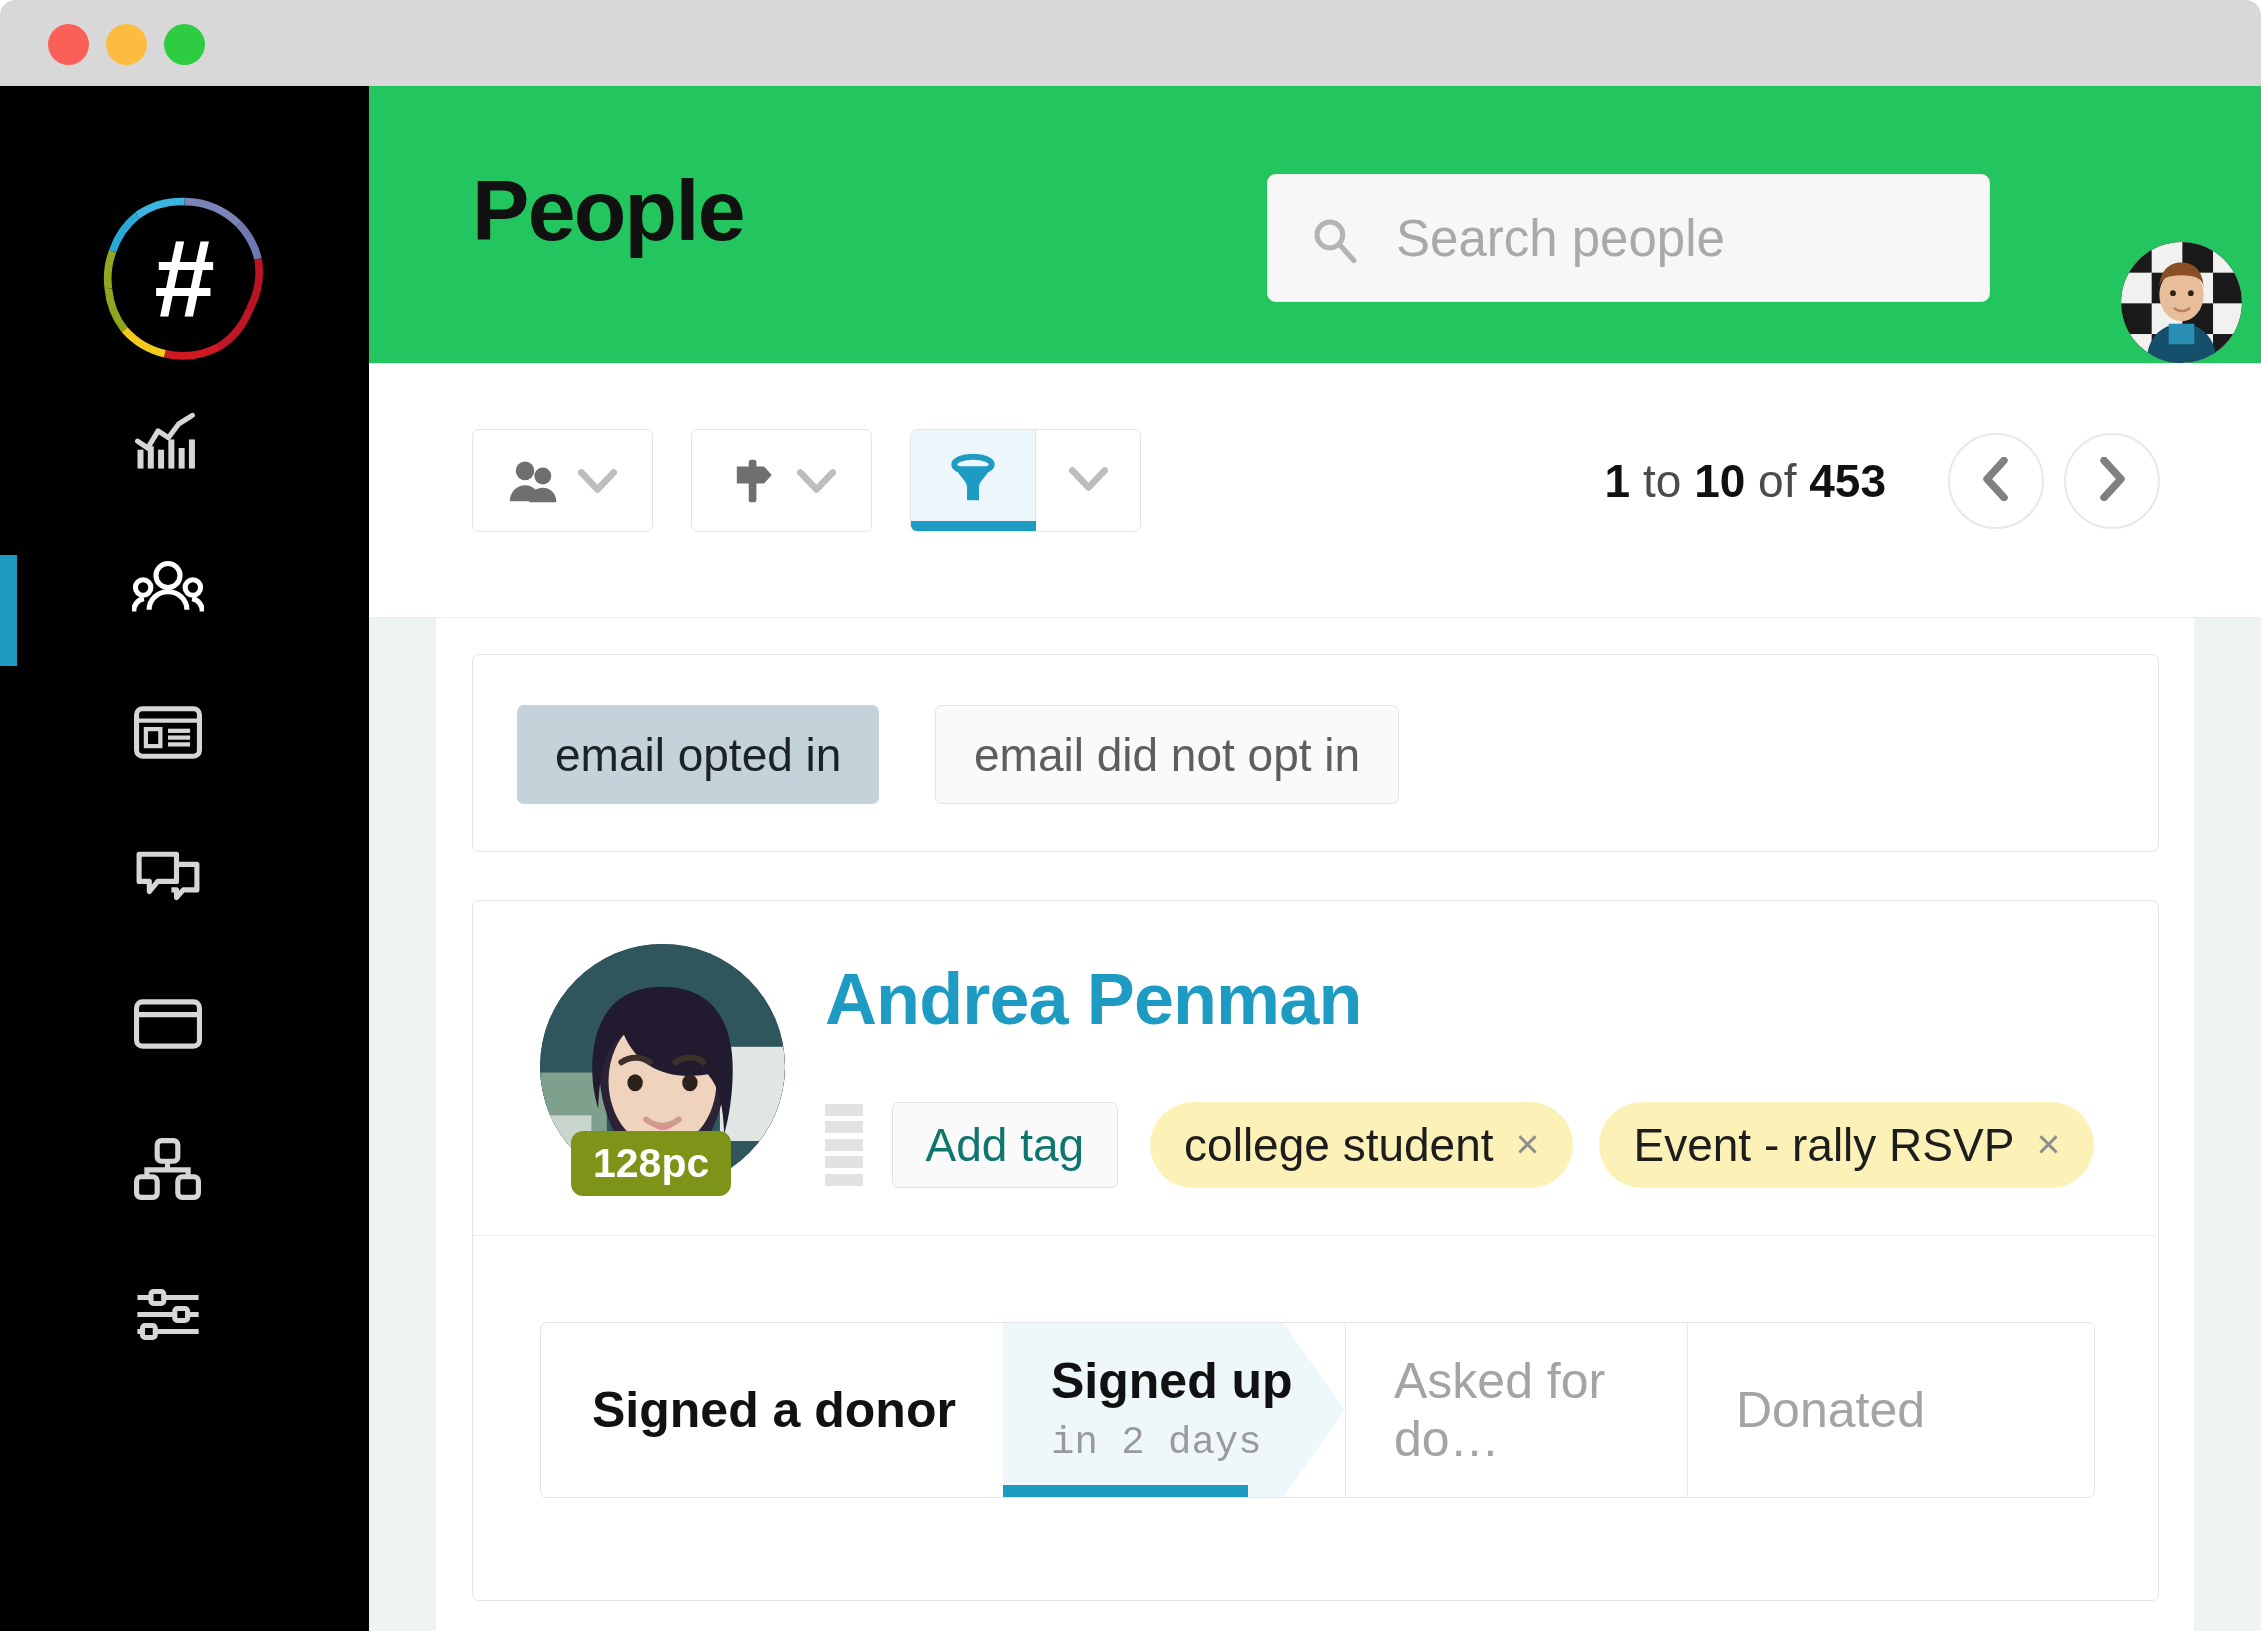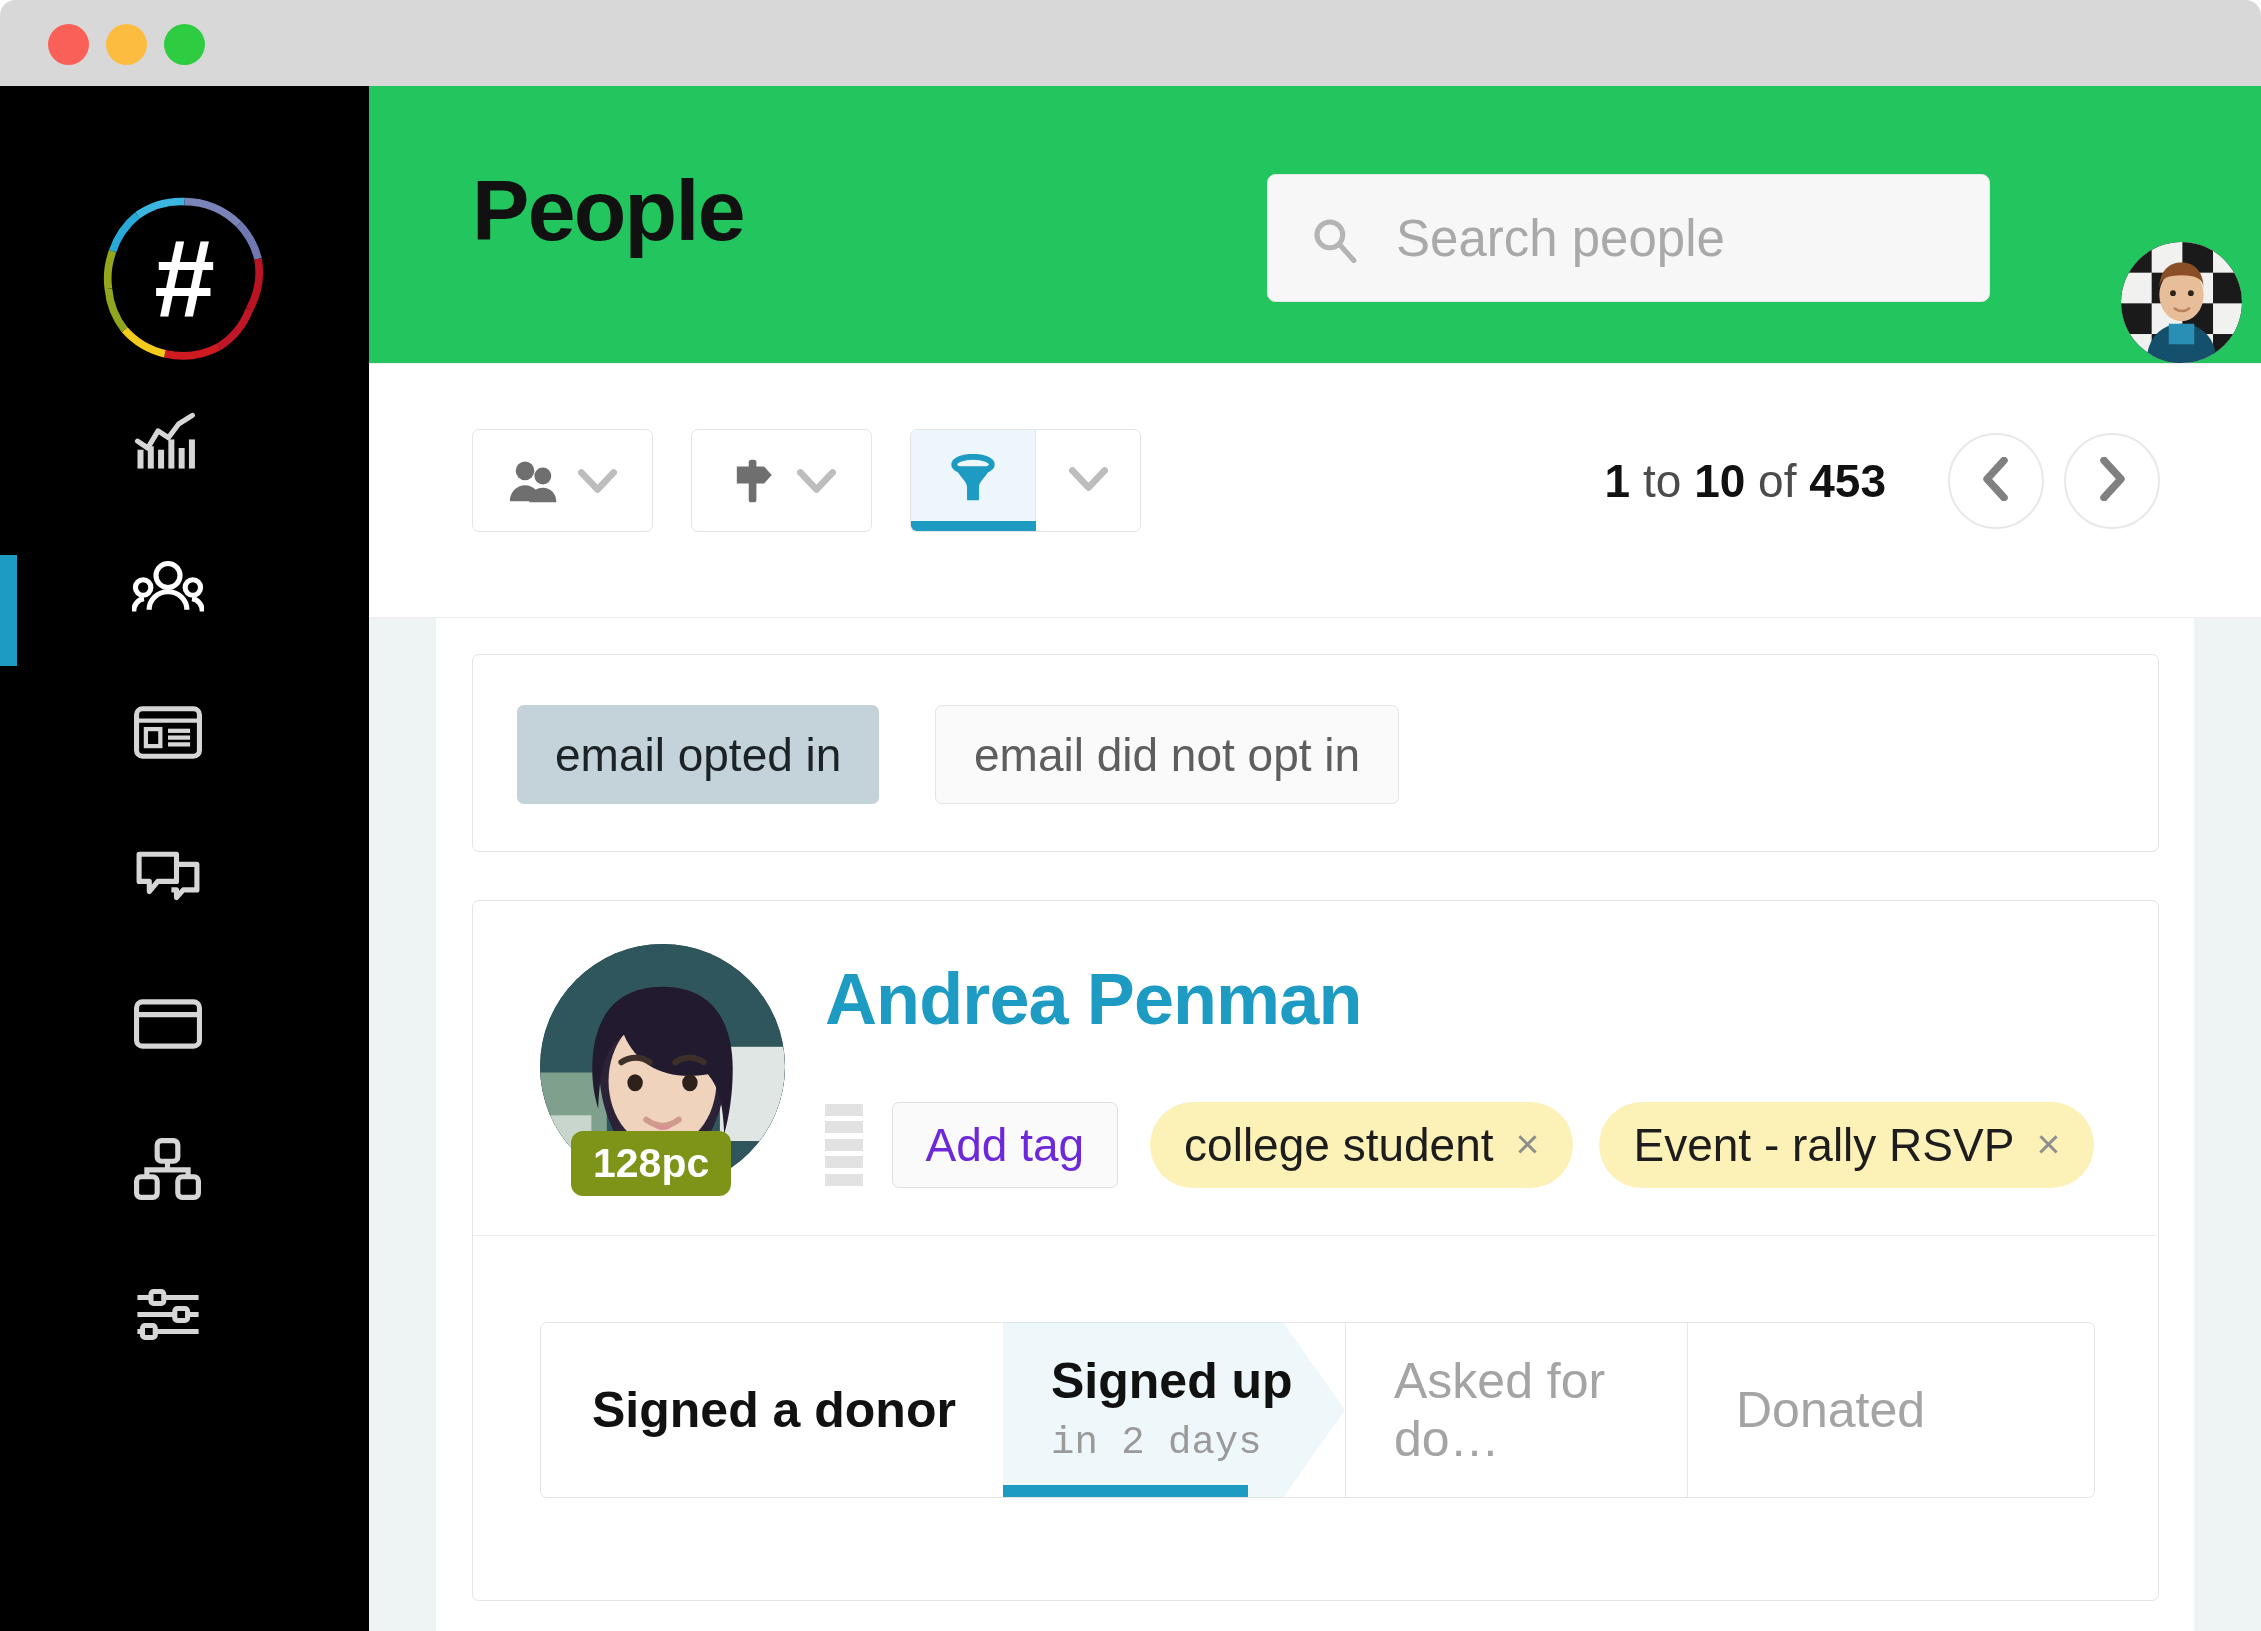--- a/index.html
+++ b/index.html
@@ -313,21 +313,21 @@
     width: 38px; height: 12px;
     background: #e2e2e2;
   }
   #add-tag-btn {
     height: 86px;
     padding: 0 32.5px;
     background: #fafafa;
     border: 1.7px solid #e0e0e0;
     border-radius: 6.8px;
     font-size: 46px;
-    color: #6d28d9;
+    color: #0f766e;
     display: flex; align-items: center; justify-content: center;
     margin-right: 32.5px;
   }
   .tag-pill {
     height: 86px;
     padding: 16px 34px;
     background: #fcf2b8;
     border-radius: 43px;
     display: flex; align-items: center;
     font-size: 46px;

